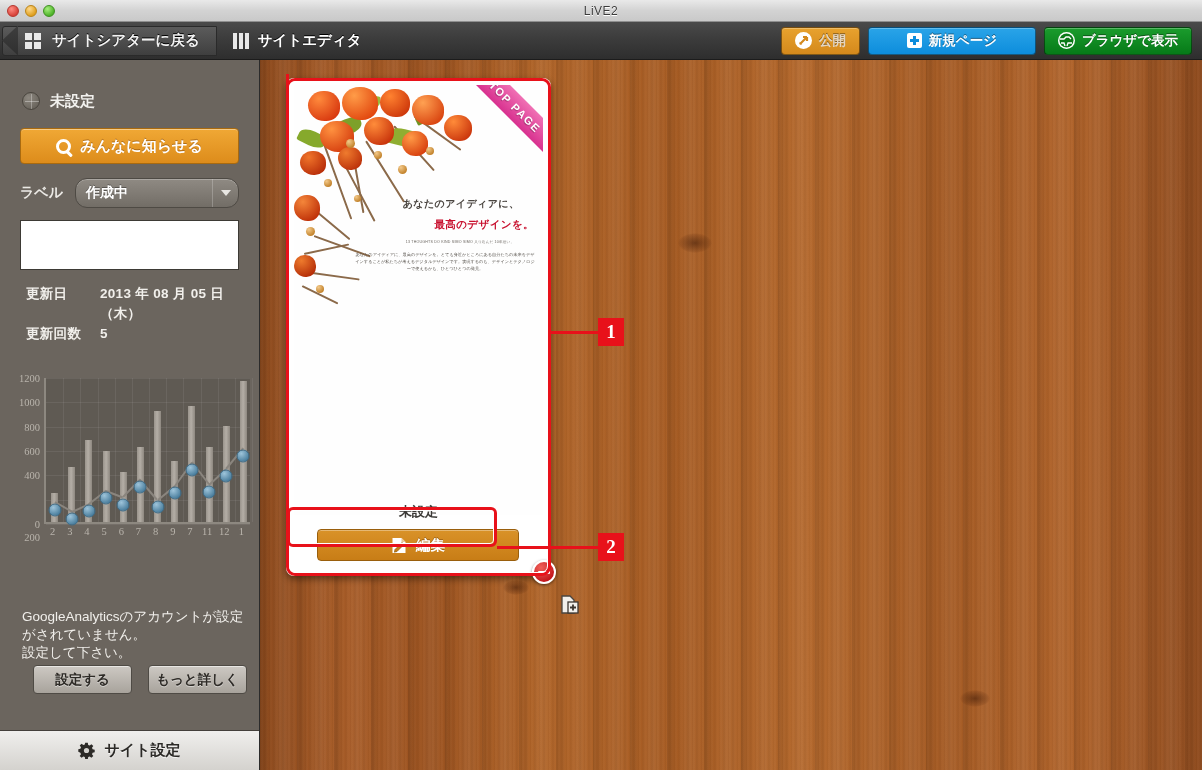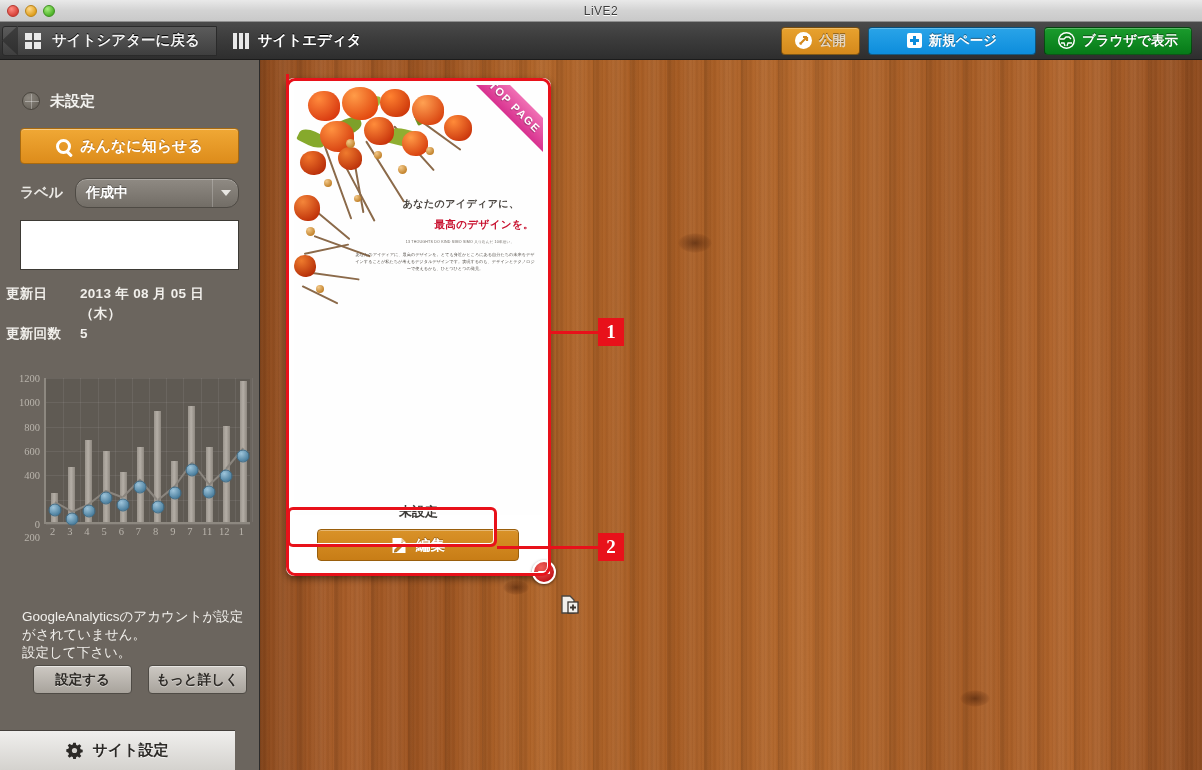--- a/index.html
+++ b/index.html
@@ -172,21 +172,21 @@
   .caret-down {
     width: 0; height: 0; border-left: 5px solid transparent;
     border-right: 5px solid transparent; border-top: 6px solid #e8e6e2;
   }
 
   .memo {
     margin: 12px 20px 0 20px; height: 50px; background: #fff;
     border: 1px solid #3d3a35; cursor: text;
   }
 
-  .meta { margin: 14px 20px 0 6px; }
+  .meta { margin: 14px 20px 0 26px; }
   .meta-line {
     display: flex; color: #f1efeb; font-size: 13.5px; font-weight: bold;
     line-height: 20px; letter-spacing: .3px;
   }
   .meta-key { width: 74px; flex: none; }
 
   
   .chart-wrap {
     position: absolute; left: 8px; top: 318px; width: 244px; height: 162px;
   }
@@ -239,21 +239,21 @@
     background: linear-gradient(to bottom, #cdc9c3, #a8a39c);
     border: 1px solid #4f4b45;
     box-shadow: inset 0 1px 0 rgba(255,255,255,.55);
     display: flex; align-items: center; justify-content: center;
     color: #2d2a26; font-size: 13.5px; font-weight: bold;
     text-shadow: 0 1px 0 rgba(255,255,255,.45);
     cursor: pointer;
   }
 
   .sidebar-footer {
-    position: absolute; left: 0; bottom: 0; width: 235px; height: 40px;
+    position: absolute; left: 0; bottom: 0; width: 259px; height: 40px;
     background: linear-gradient(to bottom, #f0efed, #d4d2ce);
     border-top: 1px solid #44403b;
     display: flex; align-items: center; justify-content: center; gap: 9px;
     cursor: pointer;
   }
   .sidebar-footer .txt {
     color: #2c2a27; font-size: 15px; font-weight: bold;
     text-shadow: 0 1px 0 rgba(255,255,255,.7);
   }
   .gear { width: 17px; height: 17px; position: relative; flex: none; }

